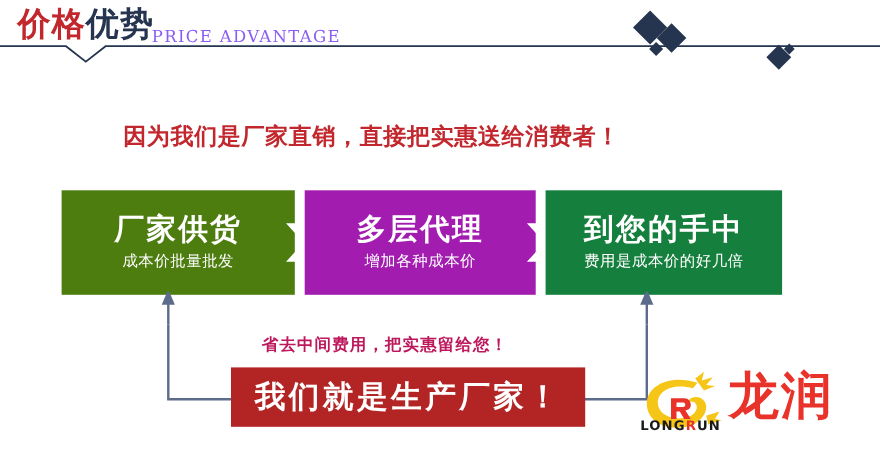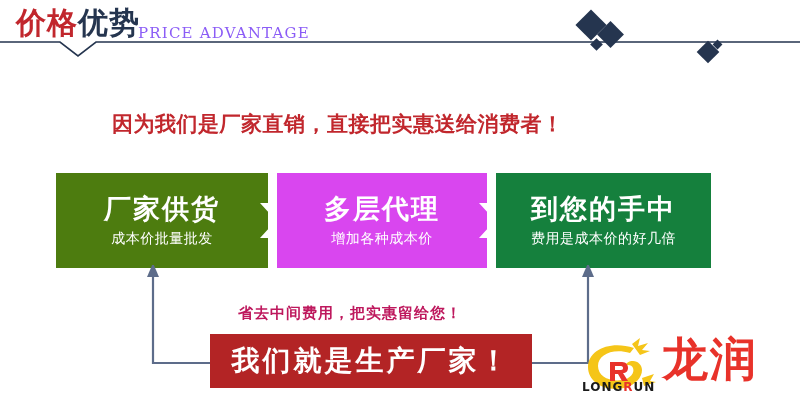--- a/index.html
+++ b/index.html
@@ -37,21 +37,21 @@
 
   
   .flow { position:absolute; left:56px; top:173px; width:690px; height:95px; }
   .box { position:absolute; top:0; height:95px; display:flex; flex-direction:column;
          align-items:center; justify-content:center; color:#fff; }
   .box .big { font-size:27px; font-weight:bold; letter-spacing:2px; line-height:32px;
               white-space:nowrap; }
   .box .small { font-size:14px; line-height:20px; margin-top:3px; letter-spacing:0.5px;
                 white-space:nowrap; }
   .box1 { left:0px;   width:212px; background:#4d7c0f; }
-  .box2 { left:221px; width:210px; background:#d946ef; }
+  .box2 { left:221px; width:210px; background:#a21caf; }
   .box3 { left:440px; width:215px; background:#15803d; }
 
   .chev { position:absolute; top:0; width:24px; height:95px; }
   .chev svg { display:block; }
   .chev1 { left:204px; }
   .chev2 { left:423px; }
 
   
   .bracket { position:absolute; left:0; top:265px; width:800px; height:130px; }
 

